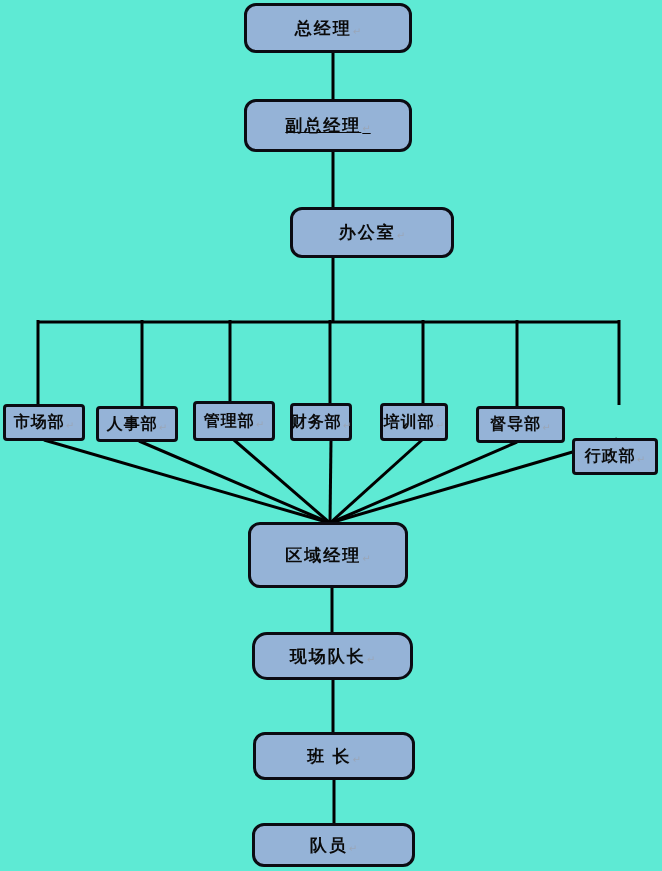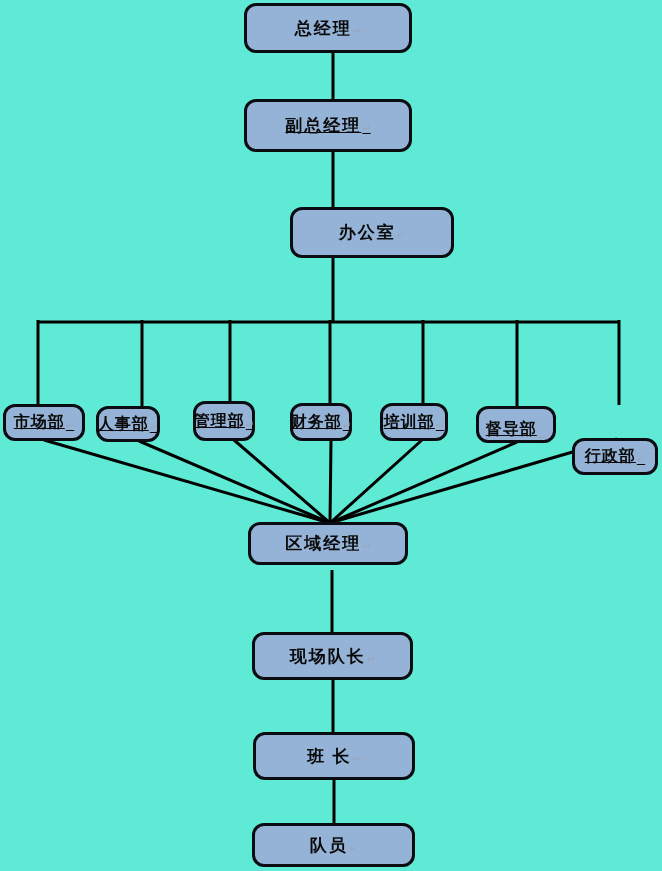--- a/index.html
+++ b/index.html
@@ -24,21 +24,21 @@
     background:var(--node-fill);
     border:3px solid var(--node-border);
     border-radius:12px;
     display:flex;align-items:center;justify-content:center;
     color:var(--text);
     font-weight:bold;
     letter-spacing:2px;
     white-space:nowrap;
   }
   .node.lvl-main{font-size:17px;}
-  .node.lvl-dept{font-size:16px;border-radius:12px;letter-spacing:1px;text-decoration:underline;}
+  .node.lvl-dept{font-size:16px;border-radius:4px;letter-spacing:1px;}
   .mark{
     font-weight:normal;
     color:var(--mark);
     font-size:10px;
     letter-spacing:0;
     margin-left:1px;
     transform:translateY(3px);
     font-family:"DejaVu Sans",sans-serif;
   }
   line{stroke:var(--line);stroke-width:3;}
@@ -90,56 +90,56 @@
   <div class="node lvl-main" style="left:242px;top:207px;width:164px;height:51px;margin-left:48px;">
     <span>办公室</span>
       <span class="mark">↵</span>
   </div>
 
   <div class="node lvl-dept" style="left:3px;top:404px;width:82px;height:37px;">
     <span>市场部</span>
       <span class="mark">↵</span>
   </div>
 
-  <div class="node lvl-dept" style="left:96px;top:406px;width:64px;height:36px;">
+  <div class="node lvl-dept" style="left:96px;top:406px;width:82px;height:36px;">
     <span>人事部</span>
       <span class="mark">↵</span>
   </div>
 
-  <div class="node lvl-dept" style="left:193px;top:401px;width:62px;height:40px;text-align:right;">
+  <div class="node lvl-dept" style="left:193px;top:401px;width:82px;height:40px;text-align:right;">
     <span>管理部</span>
       <span class="mark">↵</span>
   </div>
 
   <div class="node lvl-dept" style="left:290px;top:403px;width:62px;height:38px;">
     <span>财务部</span>
       <span class="mark">↵</span>
   </div>
 
   <div class="node lvl-dept" style="left:380px;top:403px;width:68px;height:38px;">
     <span>培训部</span>
       <span class="mark">↵</span>
   </div>
 
-  <div class="node lvl-dept" style="left:476px;top:406px;width:80px;height:37px;align-items:flex-end;">
+  <div class="node lvl-dept" style="left:476px;top:406px;width:89px;height:37px;">
     <span>督导部</span>
       <span class="mark">↵</span>
   </div>
 
   <div class="node lvl-dept" style="left:572px;top:403px;width:86px;height:37px;margin-top:35px;">
     <span>行政部</span>
       <span class="mark">↵</span>
   </div>
 
-  <div class="node lvl-main" style="left:248px;top:522px;width:160px;height:43px;">
+  <div class="node lvl-main" style="left:248px;top:522px;width:160px;height:66px;">
     <span>区域经理</span>
       <span class="mark">↵</span>
   </div>
 
-  <div class="node lvl-main" style="left:252px;top:632px;width:161px;height:48px;">
+  <div class="node lvl-main" style="left:252px;top:632px;width:161px;height:48px;border-radius:15px;">
     <span>现场队长</span>
       <span class="mark">↵</span>
   </div>
 
   <div class="node lvl-main" style="left:253px;top:732px;width:162px;height:48px;justify-content:center;">
     <span>班  长</span>
       <span class="mark">↵</span>
   </div>
 
   <div class="node lvl-main" style="left:252px;top:823px;width:163px;height:44px;">

